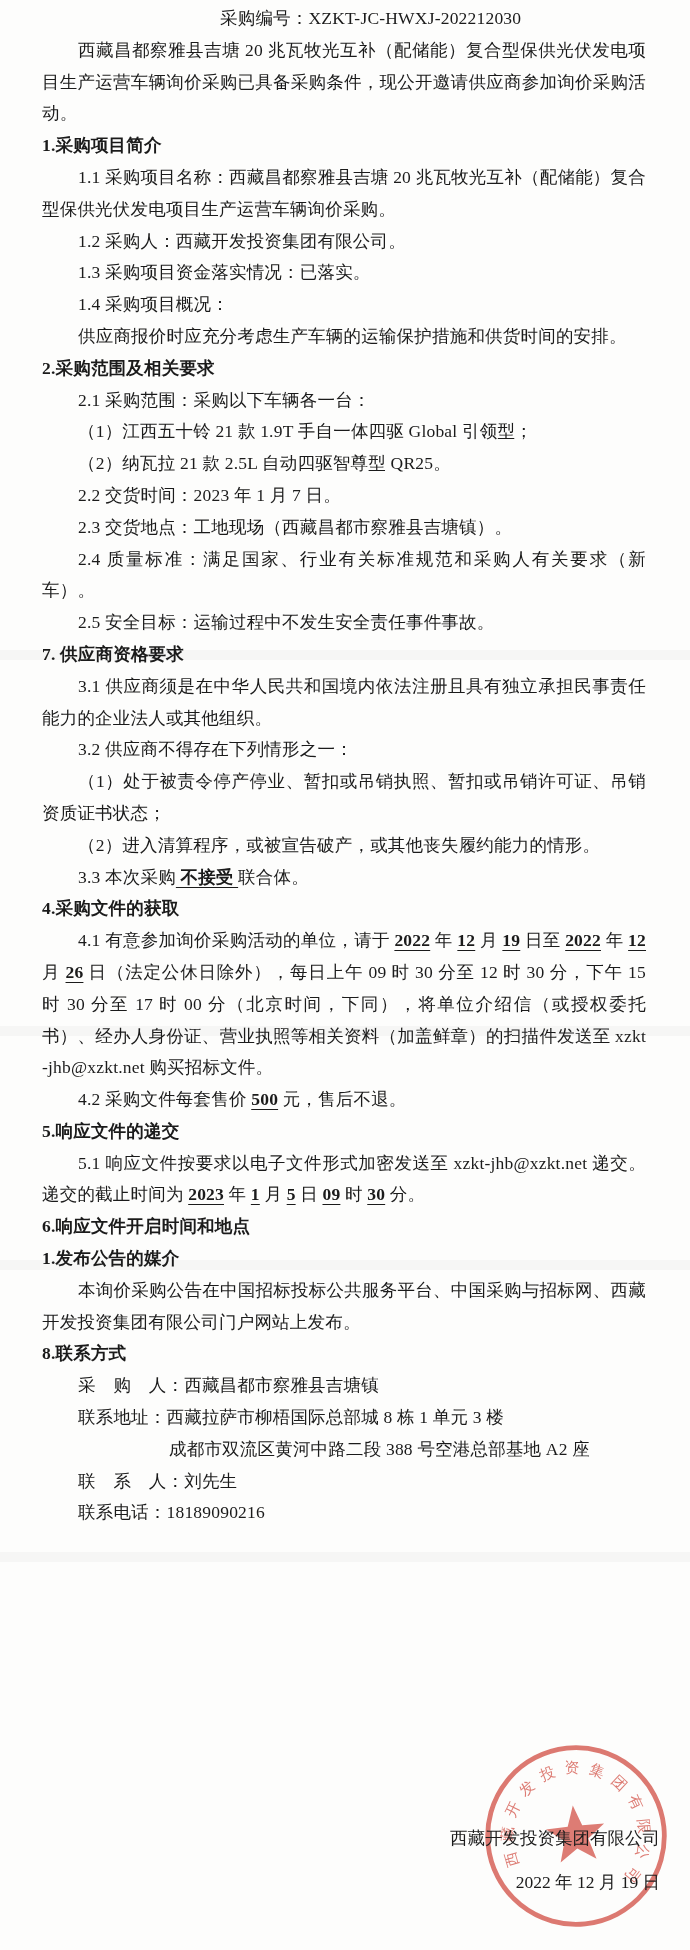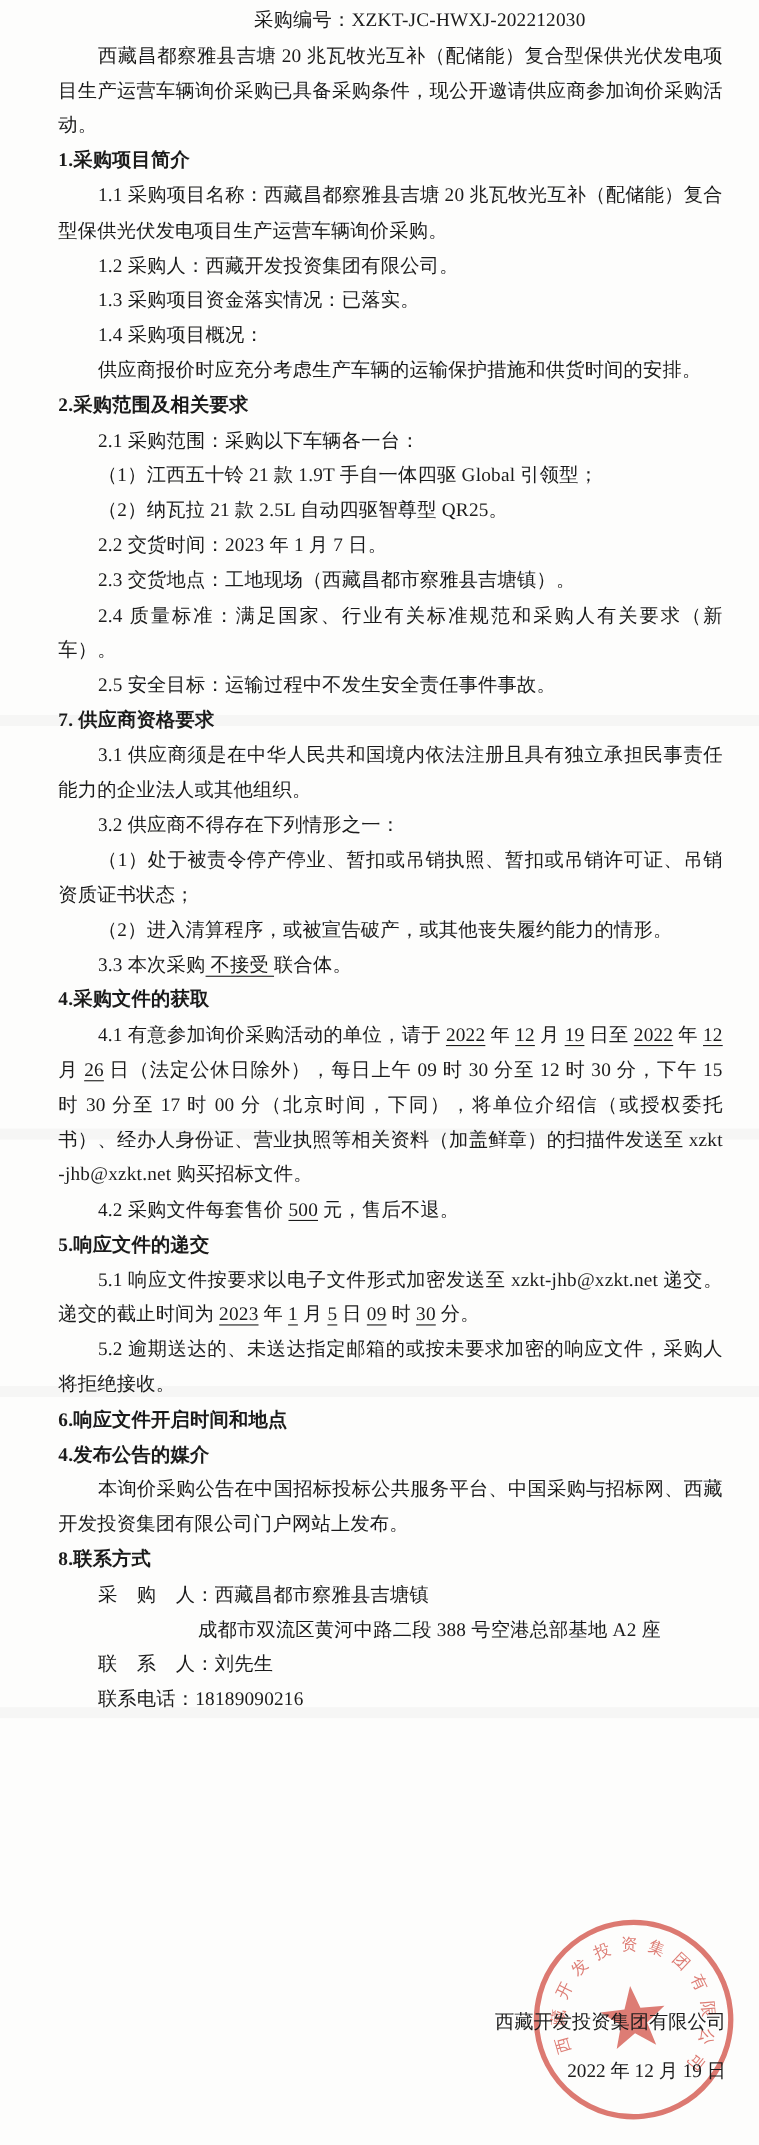--- a/index.html
+++ b/index.html
@@ -3,28 +3,28 @@
 <meta charset="utf-8">
 <style>
   html,body{margin:0;padding:0;}
   body{
     width:690px;height:1950px;position:relative;overflow:hidden;
     background:#fdfdfc;color:#1b1b1b;
     font-family:"Liberation Serif","DejaVu Serif",serif;
   }
   .scan-streak{position:absolute;left:0;width:690px;height:10px;
     background:rgba(110,110,110,0.05);pointer-events:none;}
-  .page{position:absolute;left:53px;top:3px;width:604px;}
+  .page{position:absolute;left:42px;top:3px;width:604px;}
   p.blk{margin:0;font-size:17.5px;line-height:31.8px;text-align:justify;
     letter-spacing:0.2px;word-break:break-all;}
   p.meta{text-indent:178px;text-align:left;}
   p.heading{font-weight:bold;text-indent:0;}
   p.para{text-indent:36px;}
   p.addr2{text-indent:127px;}
-  span.u{text-decoration:underline;text-underline-offset:4px;}
+  span.u{text-decoration:underline;text-underline-offset:4px;font-weight:bold;}
   .signature{position:absolute;right:30px;top:1816px;text-align:right;
     font-size:17.5px;line-height:44px;z-index:3;}
   .signature div{white-space:nowrap;}
   .stamp{position:absolute;left:480px;top:1740px;width:192px;height:192px;
     z-index:2;opacity:0.88;transform:rotate(-6deg);}
 </style>
 </head>
 <body>
 
 <div class="scan-streak" style="top:650px"></div>
@@ -53,26 +53,26 @@
     <p class="blk para"><span>3.1 供应商须是在中华人民共和国境内依法注册且具有独立承担民事责任能力的企业法人或其他组织。</span></p>
     <p class="blk para"><span>3.2 供应商不得存在下列情形之一：</span></p>
     <p class="blk para"><span>（1）处于被责令停产停业、暂扣或吊销执照、暂扣或吊销许可证、吊销资质证书状态；</span></p>
     <p class="blk para"><span>（2）进入清算程序，或被宣告破产，或其他丧失履约能力的情形。</span></p>
     <p class="blk para"><span>3.3 本次采购</span><span class="u"> 不接受 </span><span>联合体。</span></p>
     <p class="blk heading"><span>4.采购文件的获取</span></p>
     <p class="blk para"><span>4.1 有意参加询价采购活动的单位，请于 </span><span class="u">2022</span><span> 年 </span><span class="u">12</span><span> 月 </span><span class="u">19</span><span> 日至 </span><span class="u">2022</span><span> 年 </span><span class="u">12</span><span> 月 </span><span class="u">26</span><span> 日（法定公休日除外），每日上午 09 时 30 分至 12 时 30 分，下午 15 时 30 分至 17 时 00 分（北京时间，下同），将单位介绍信（或授权委托书）、经办人身份证、营业执照等相关资料（加盖鲜章）的扫描件发送至 xzkt-jhb@xzkt.net 购买招标文件。</span></p>
     <p class="blk para"><span>4.2 采购文件每套售价 </span><span class="u">500</span><span> 元，售后不退。</span></p>
     <p class="blk heading"><span>5.响应文件的递交</span></p>
     <p class="blk para"><span>5.1 响应文件按要求以电子文件形式加密发送至 xzkt-jhb@xzkt.net 递交。递交的截止时间为 </span><span class="u">2023</span><span> 年 </span><span class="u">1</span><span> 月 </span><span class="u">5</span><span> 日 </span><span class="u">09</span><span> 时 </span><span class="u">30</span><span> 分。</span></p>
-    <p class="blk para"><span>5.2 逾期送达的、未送达指定邮箱的或按未要求加密的响应文件，采购人将拒绝接收。</span></p>
     <p class="blk heading"><span>6.响应文件开启时间和地点</span></p>
-    <p class="blk heading"><span>4.发布公告的媒介</span></p>
+    <p class="blk heading"><span>1.发布公告的媒介</span></p>
     <p class="blk para"><span>本询价采购公告在中国招标投标公共服务平台、中国采购与招标网、西藏开发投资集团有限公司门户网站上发布。</span></p>
     <p class="blk heading"><span>8.联系方式</span></p>
     <p class="blk para"><span>采　购　人：西藏昌都市察雅县吉塘镇</span></p>
+    <p class="blk para"><span>联系地址：西藏拉萨市柳梧国际总部城 8 栋 1 单元 3 楼</span></p>
     <p class="blk addr2"><span>成都市双流区黄河中路二段 388 号空港总部基地 A2 座</span></p>
     <p class="blk para"><span>联　系　人：刘先生</span></p>
     <p class="blk para"><span>联系电话：18189090216</span></p>
   </div>
 
 <div class="signature">
   <div>西藏开发投资集团有限公司</div>
   <div>2022 年 12 月 19 日</div>
 </div>
 

